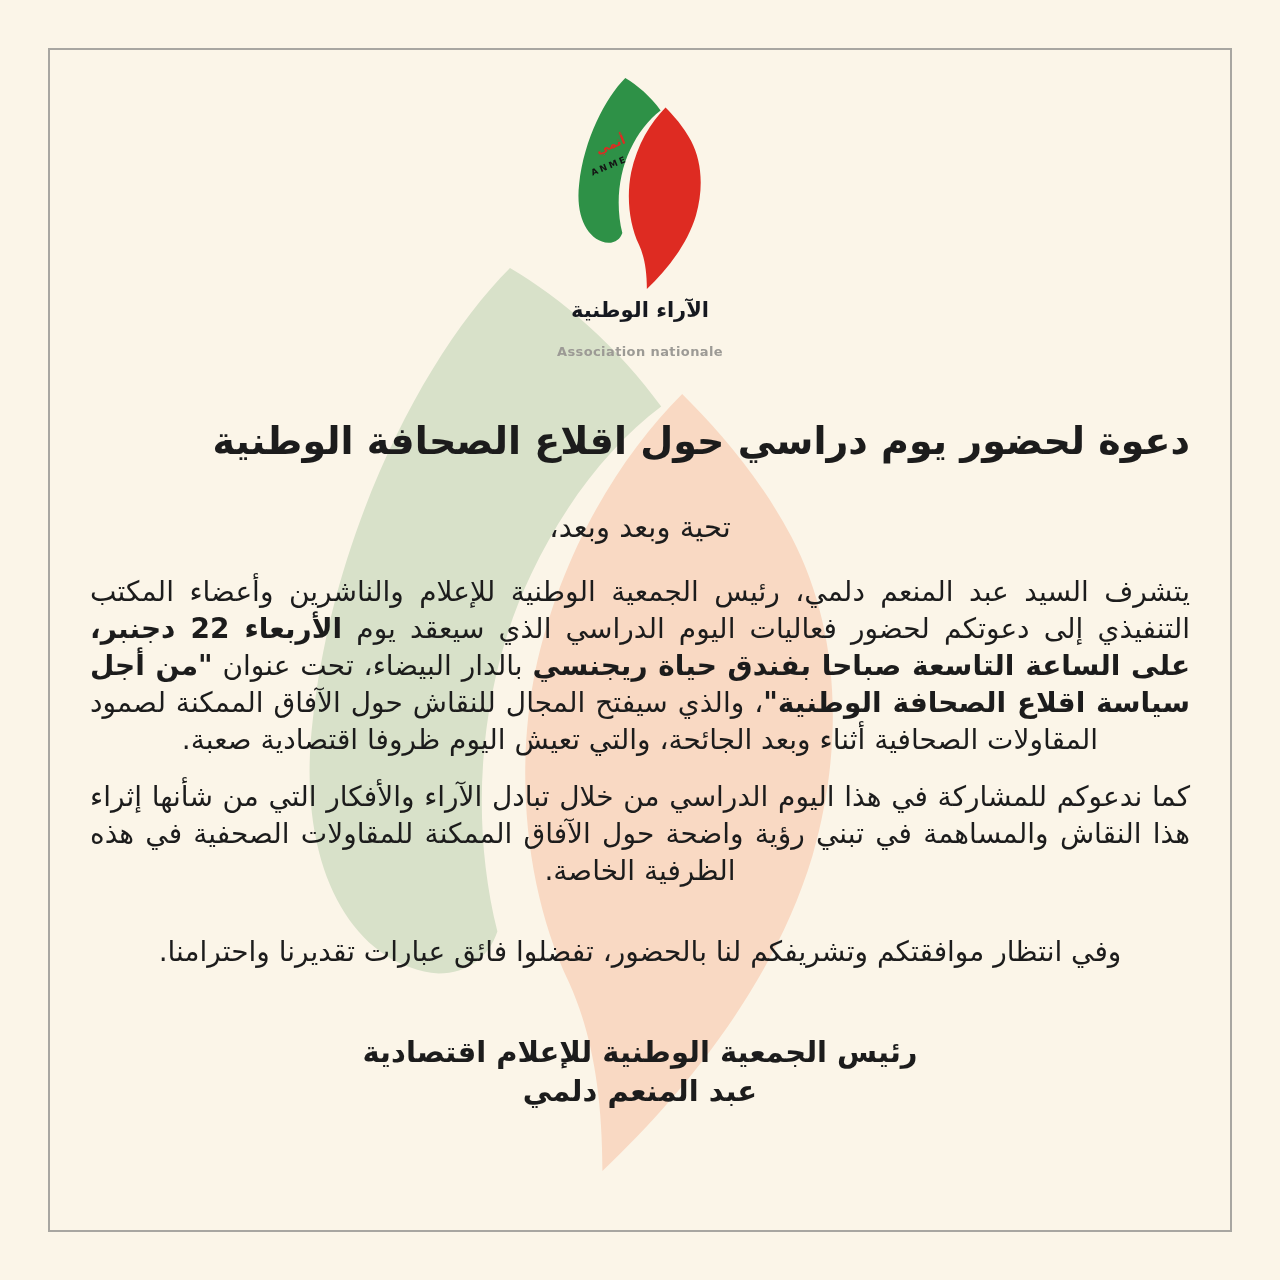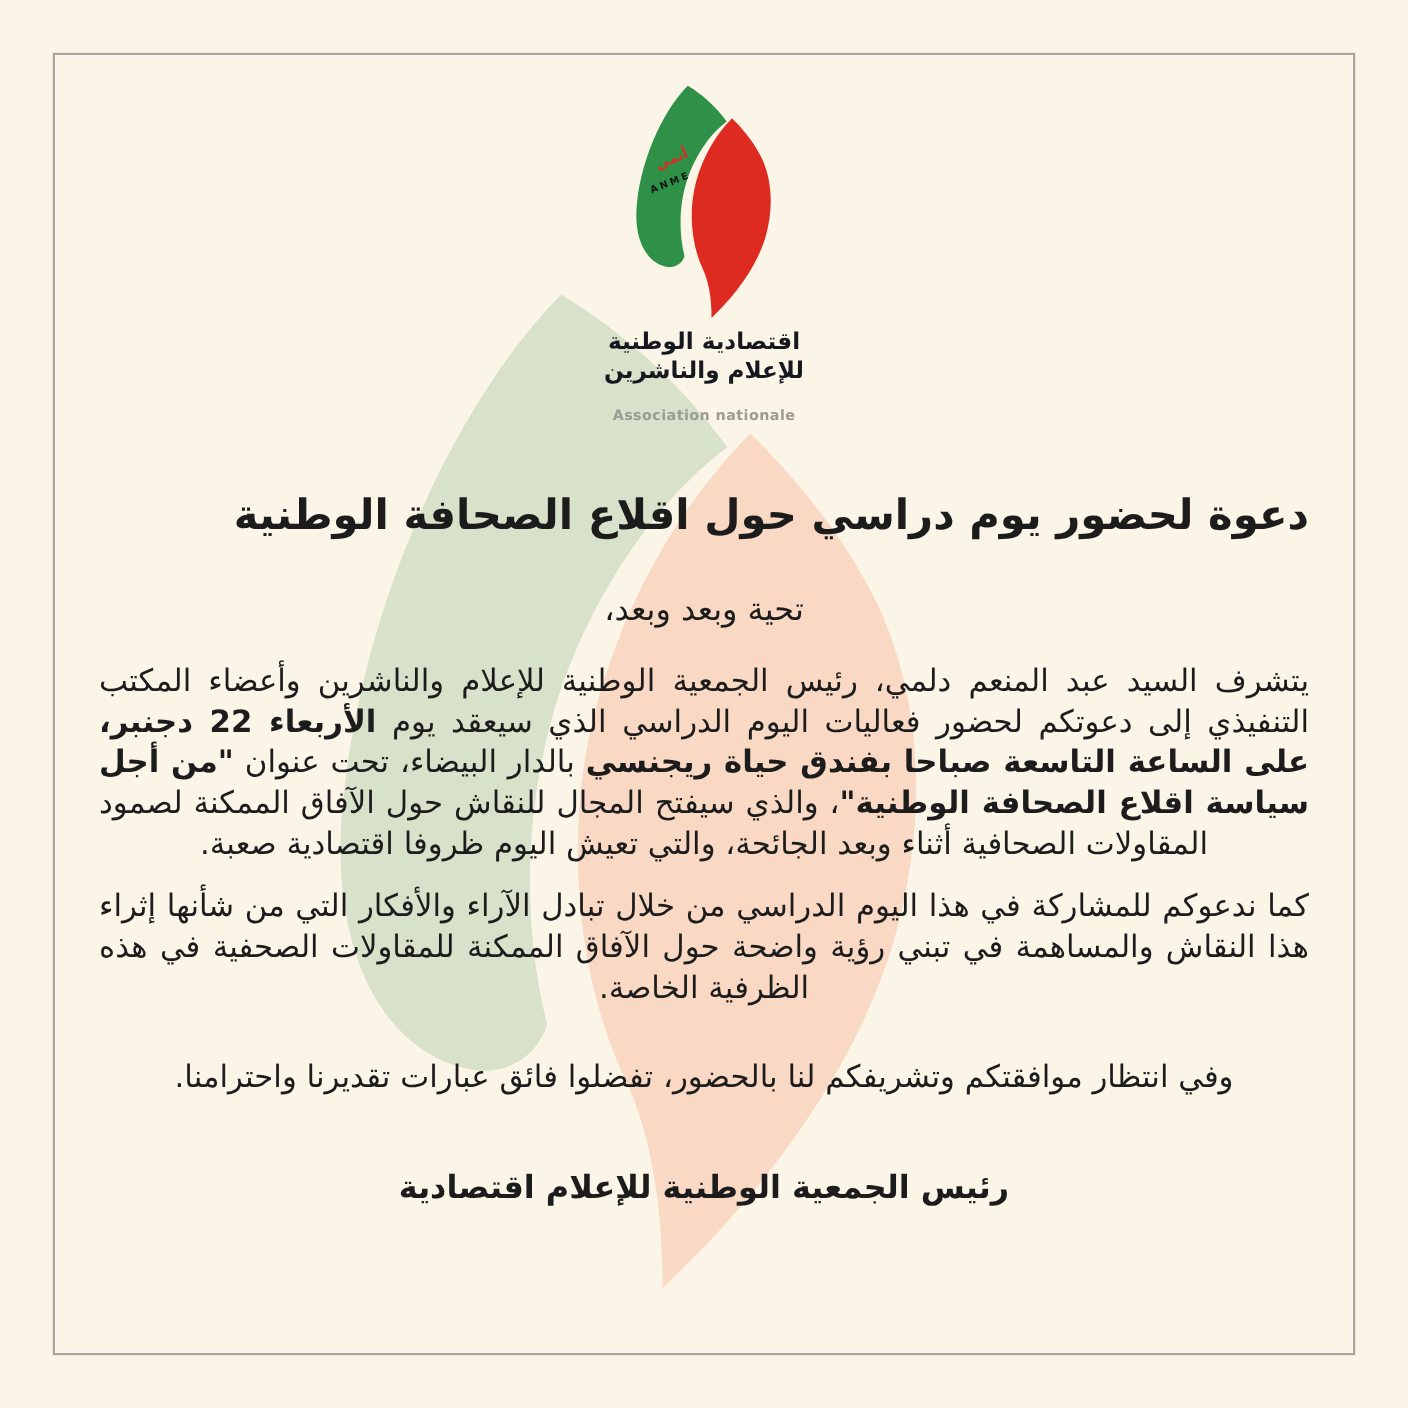--- a/index.html
+++ b/index.html
@@ -98,33 +98,33 @@
 
   <div class="content">
 
     <svg class="logo-svg" width="128" height="211" viewBox="0 0 130 215">
       <use href="#flame-green-shape" class="flame-green"></use>
       <use href="#flame-red-shape" class="flame-red"></use>
       <text class="logo-acronym-ar" x="48" y="60" transform="rotate(-22 65 55)">أنمي</text>
       <text class="logo-acronym-en" x="50" y="78" transform="rotate(-22 69 73)">ANME</text>
     </svg>
 
-    <div class="org-ar">اقتصادية الوطنية</div>
-    <div class="org-ar" style="margin-top:0">للإعلام والناشرين</div>
+    <div class="org-ar">الآراء الوطنية</div>
 
     <div class="org-fr">Association nationale</div>
 
     <h1 class="title">دعوة لحضور يوم دراسي حول اقلاع الصحافة الوطنية</h1>
 
     <p class="greeting">تحية وبعد وبعد،</p>
 
     <p class="para"><span>يتشرف السيد عبد المنعم دلمي، رئيس الجمعية الوطنية للإعلام والناشرين وأعضاء المكتب التنفيذي إلى دعوتكم لحضور فعاليات اليوم الدراسي الذي سيعقد يوم </span><b>الأربعاء 22 دجنبر، على الساعة التاسعة صباحا بفندق حياة ريجنسي</b><span> بالدار البيضاء، تحت عنوان </span><b>"من أجل سياسة اقلاع الصحافة الوطنية"</b><span>، والذي سيفتح المجال للنقاش حول الآفاق الممكنة لصمود المقاولات الصحافية أثناء وبعد الجائحة، والتي تعيش اليوم ظروفا اقتصادية صعبة.</span></p>
 
     <p class="para para-2">كما ندعوكم للمشاركة في هذا اليوم الدراسي من خلال تبادل الآراء والأفكار التي من شأنها إثراء هذا النقاش والمساهمة في تبني رؤية واضحة حول الآفاق الممكنة للمقاولات الصحفية في هذه الظرفية الخاصة.</p>
 
     <p class="closing">وفي انتظار موافقتكم وتشريفكم لنا بالحضور، تفضلوا فائق عبارات تقديرنا واحترامنا.</p>
 
     <div class="signature">
       <div>رئيس الجمعية الوطنية للإعلام اقتصادية</div>
+      <div>عبد المنعم دلمي</div>
     </div>
 
   </div>
 </div>
 
 </body></html>

